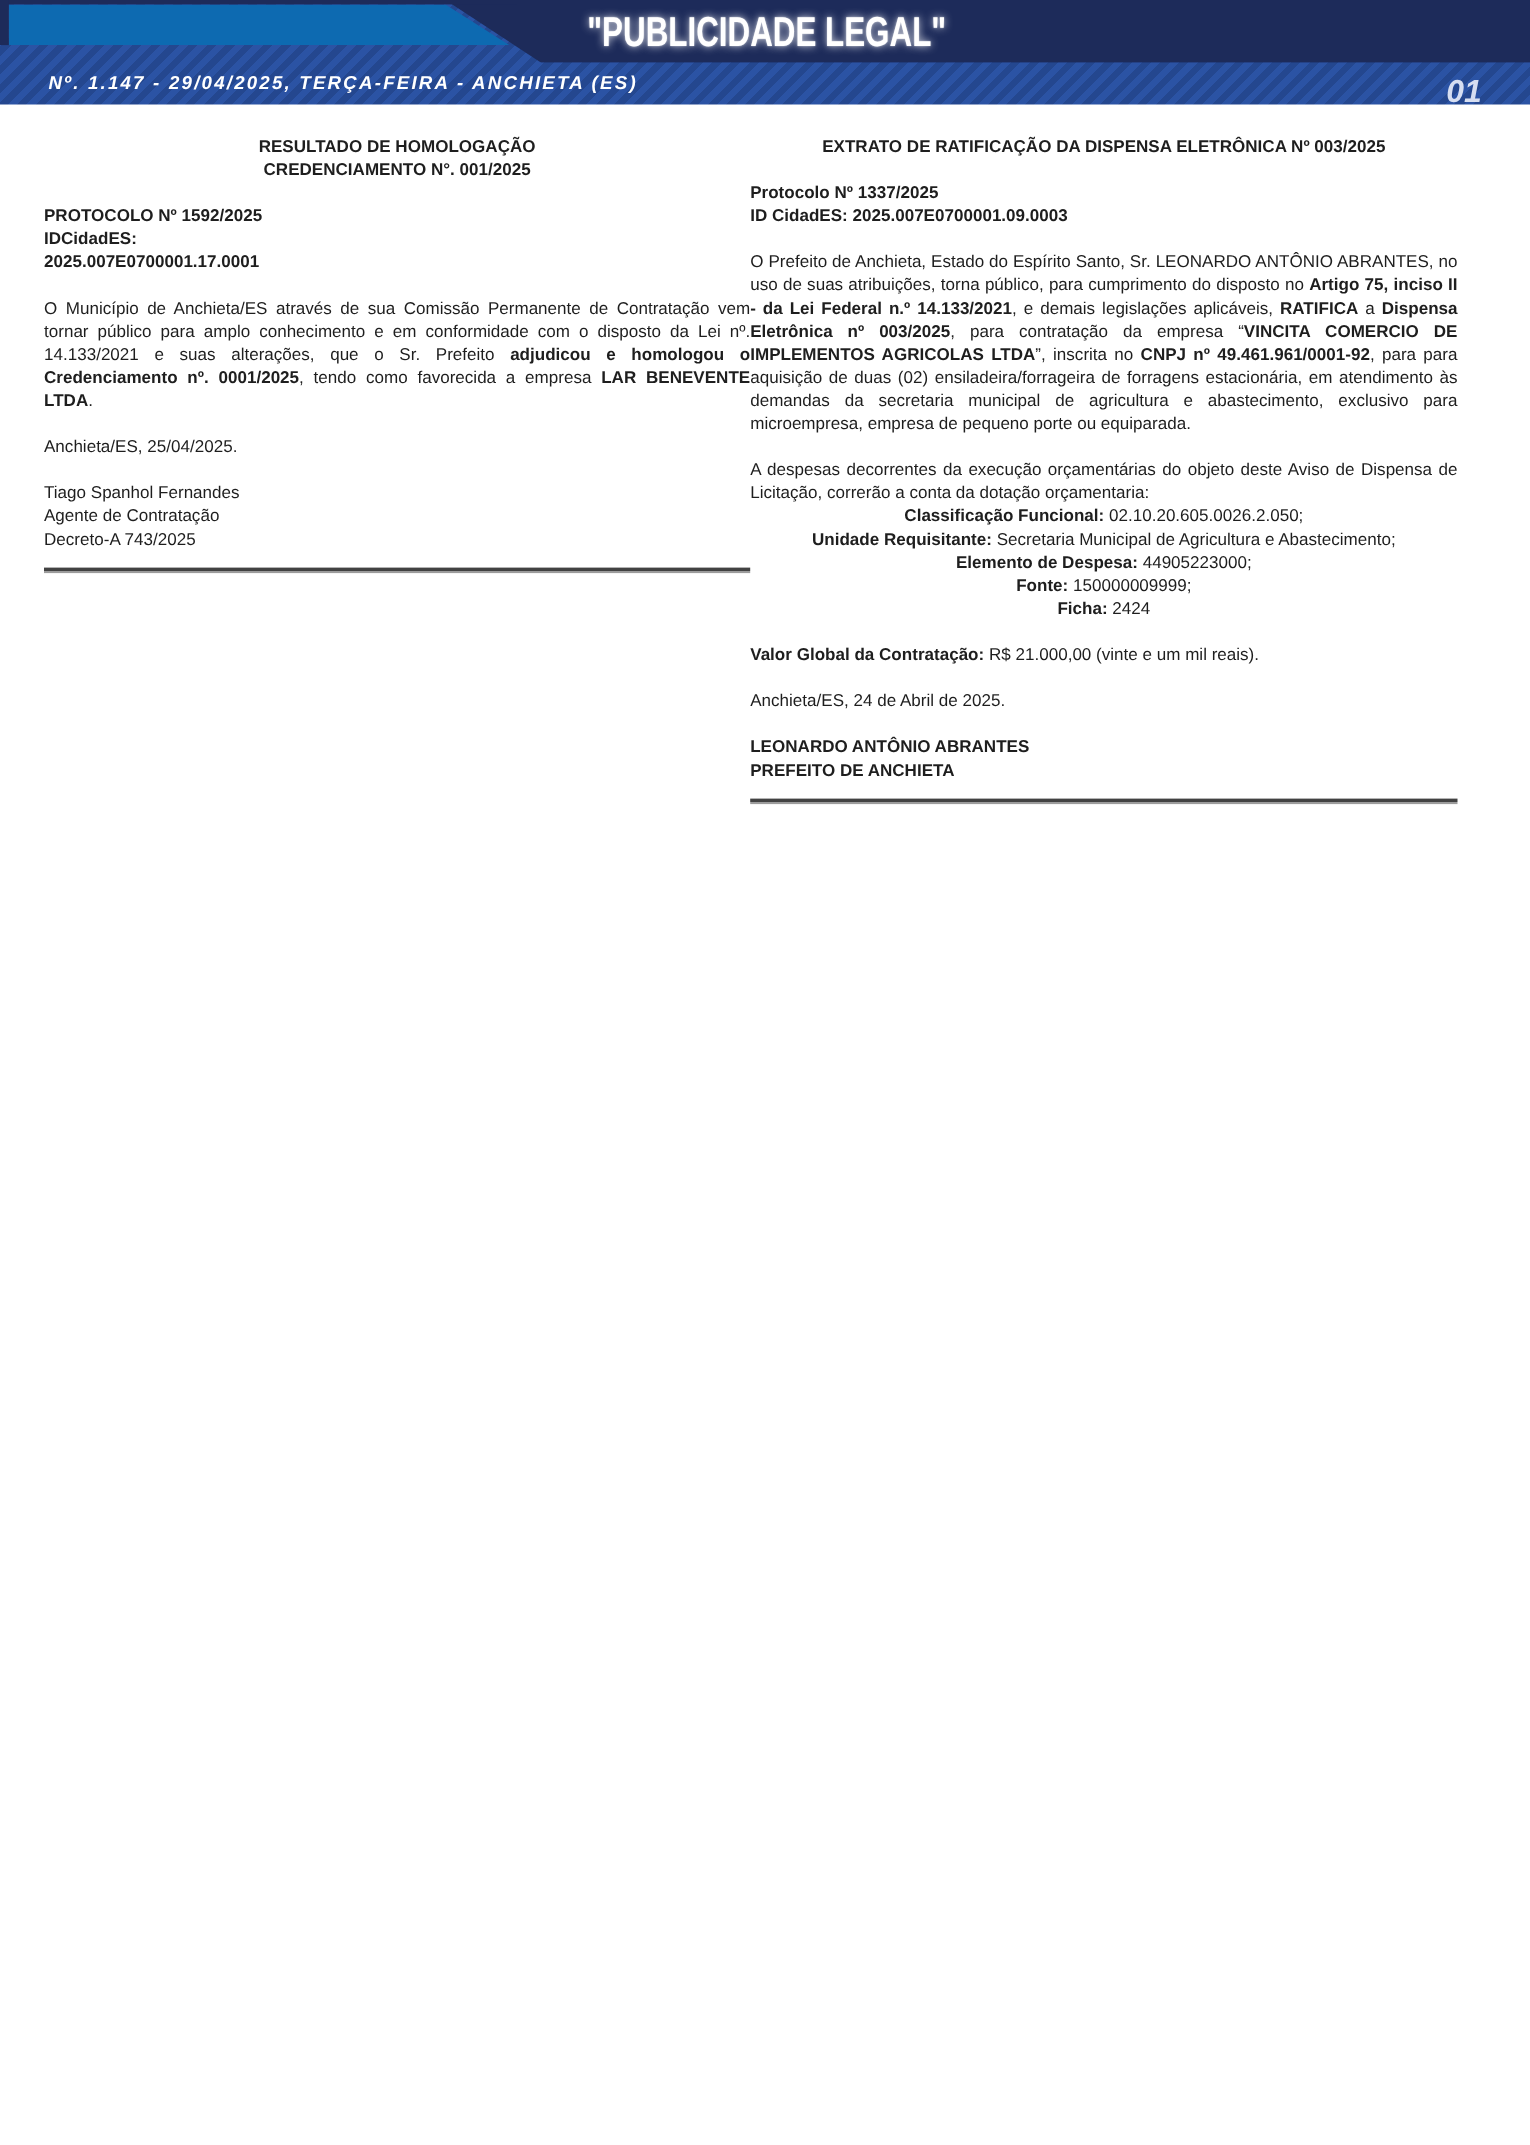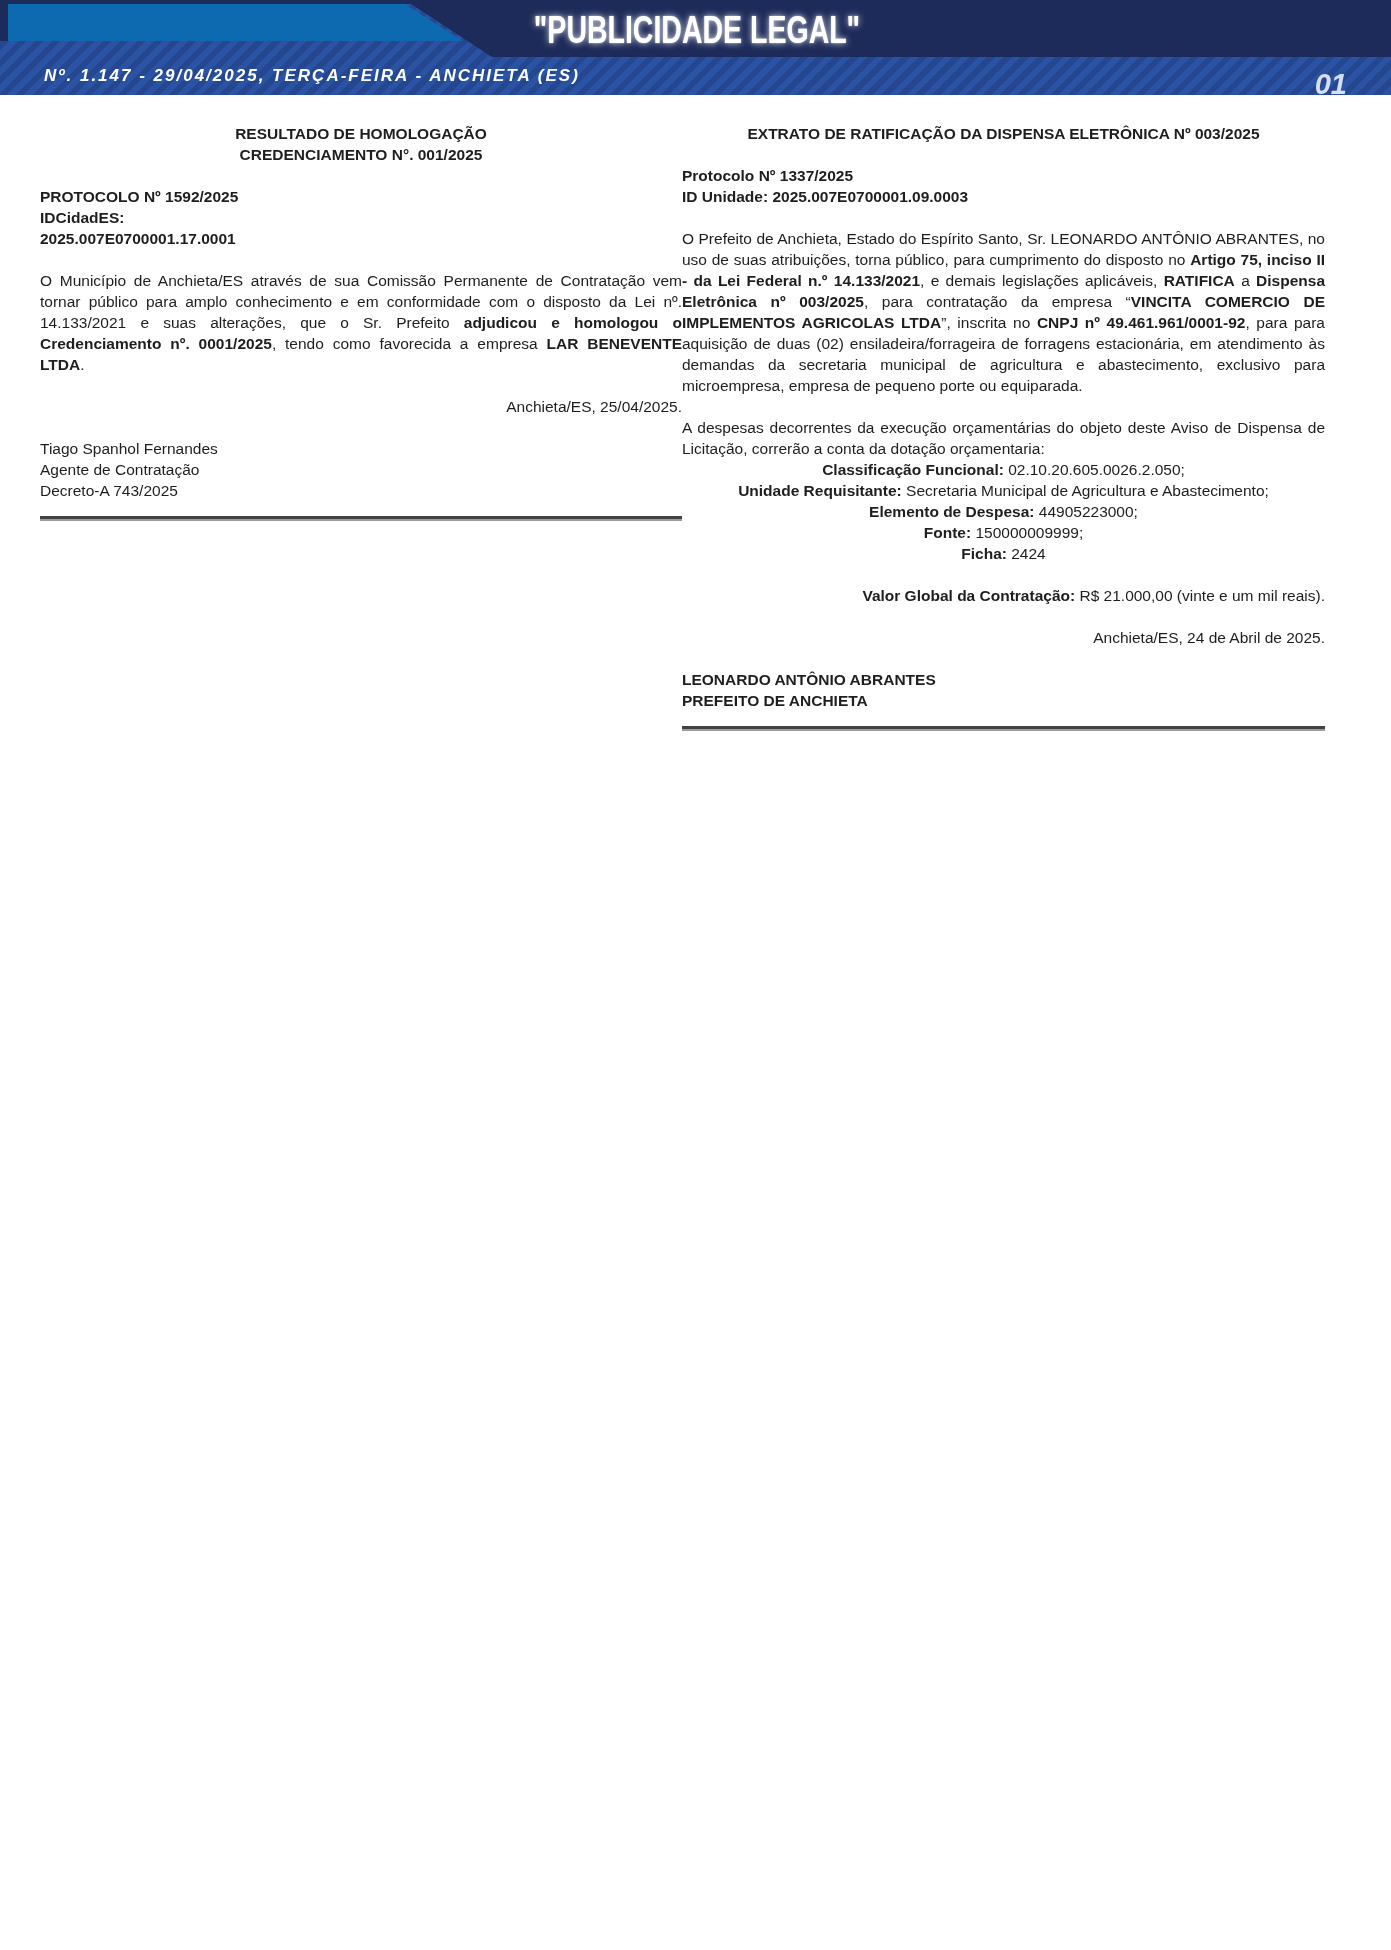--- a/index.html
+++ b/index.html
@@ -27,21 +27,21 @@
   .page-number{position:absolute;right:44px;bottom:-4px;font-size:29px;font-weight:bold;
     font-style:italic;color:#d6def1;line-height:1;}
   
   .content{display:flex;padding:0 36px 0 40px;align-items:flex-start;}
   .col{font-size:15.5px;line-height:21px;}
   .col-left{width:642px;}
   .col-right{width:643px;}
   .col-title{margin:28px 0 0 0;text-align:center;font-weight:bold;font-size:15.5px;line-height:21px;}
   .protocol-block{margin-top:21px;font-weight:bold;}
   .para{margin:21px 0 0 0;text-align:justify;}
-  .plain-line{margin-top:21px;text-align:right;}
+  .plain-line{margin-top:21px;}
   .sig-block{margin-top:21px;}
   .sig-block.bold div{font-weight:bold;}
   .budget-line{text-align:center;}
   .rule{margin-top:15px;height:5px;
     background:linear-gradient(to bottom,#424242 0 62%,#9c9c9c 62% 100%);}
   b{font-weight:bold;}
 </style>
 </head>
 <body>
 
@@ -82,21 +82,21 @@
       </div>
 
       <div class="rule"></div>
     </section>
 
     <section class="col col-right">
       <h2 class="col-title">EXTRATO DE RATIFICAÇÃO DA DISPENSA ELETRÔNICA Nº 003/2025</h2>
 
       <div class="protocol-block">
         <div>Protocolo Nº 1337/2025</div>
-        <div>ID Unidade: 2025.007E0700001.09.0003</div>
+        <div>ID CidadES: 2025.007E0700001.09.0003</div>
       </div>
 
       <p class="para"><span>O Prefeito de Anchieta, Estado do Espírito Santo, Sr. LEONARDO ANTÔNIO ABRANTES, no uso de suas atribuições, torna público, para cumprimento do disposto no </span><b>Artigo 75, inciso II - da Lei Federal n.º 14.133/2021</b><span>, e demais legislações aplicáveis, </span><b>RATIFICA</b><span> a </span><b>Dispensa Eletrônica nº 003/2025</b><span>, para contratação da empresa “</span><b>VINCITA COMERCIO DE IMPLEMENTOS AGRICOLAS LTDA</b><span>”, inscrita no </span><b>CNPJ nº 49.461.961/0001-92</b><span>, para para aquisição de duas (02) ensiladeira/forrageira de forragens estacionária, em atendimento às demandas da secretaria municipal de agricultura e abastecimento, exclusivo para microempresa, empresa de pequeno porte ou equiparada.</span></p>
 
       <p class="para">A despesas decorrentes da execução orçamentárias do objeto deste Aviso de Dispensa de Licitação, correrão a conta da dotação orçamentaria:</p>
 
       <div>
         <div class="budget-line"><b>Classificação Funcional:</b><span> 02.10.20.605.0026.2.050;</span></div>
         <div class="budget-line"><b>Unidade Requisitante:</b><span> Secretaria Municipal de Agricultura e Abastecimento;</span></div>
         <div class="budget-line"><b>Elemento de Despesa:</b><span> 44905223000;</span></div>

